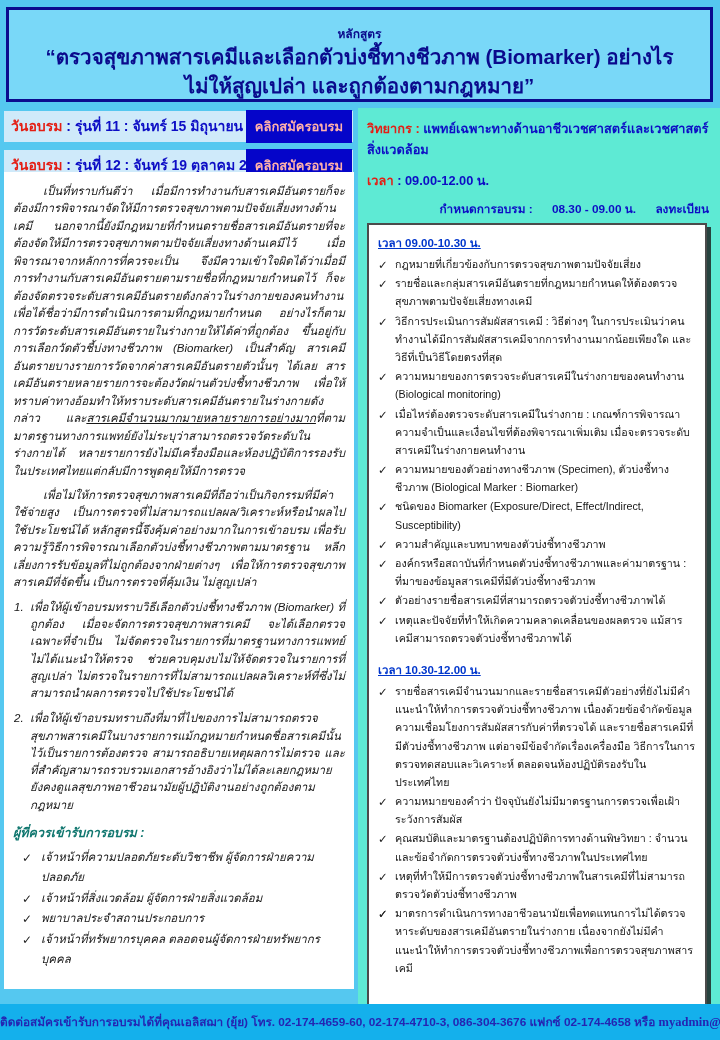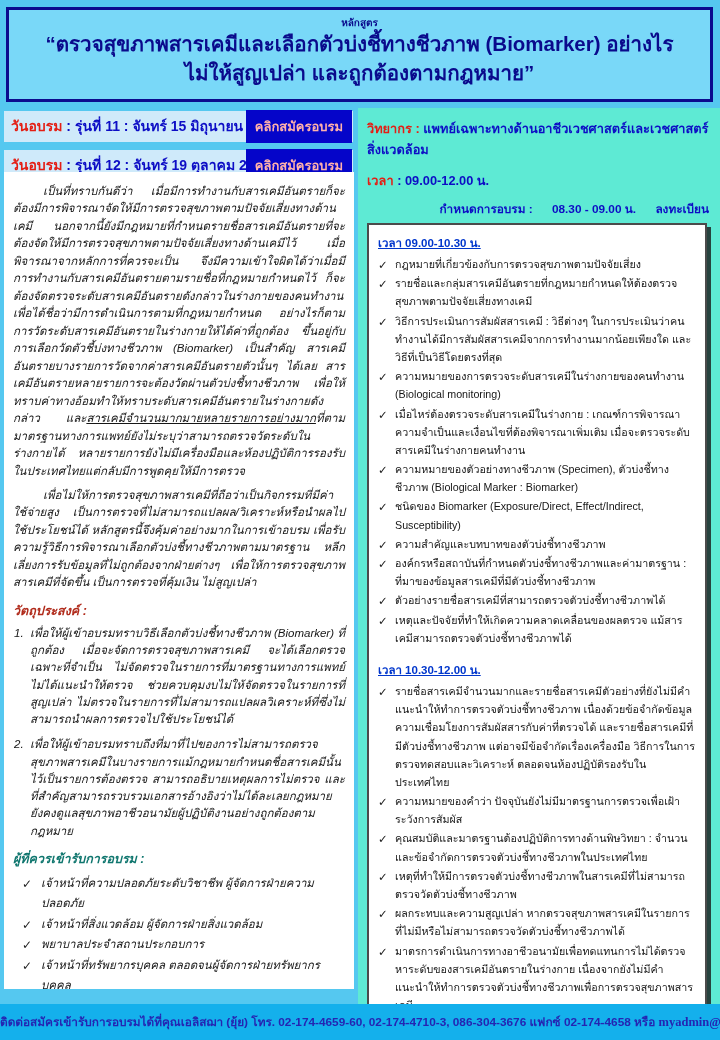--- a/index.html
+++ b/index.html
@@ -3,21 +3,21 @@
 <meta charset="utf-8">
 <style>
   * { margin:0; padding:0; box-sizing:border-box; }
   html,body { width:720px; }
   body { font-family:"Liberation Sans","DejaVu Sans",sans-serif; }
   .page { position:relative; width:720px; height:1040px; background:#55c8f0; overflow:hidden; }
 
   
   .hero { position:absolute; left:6px; top:7px; width:707px; height:95px;
           background:#79d8f8; border:3px solid #0b0b8e; text-align:center; color:#0a0a8c; }
-  .hero .kicker { margin-top:5px; font-size:10px; font-weight:bold; }
+  .hero .kicker { margin-top:14px; font-size:12px; font-weight:bold; }
   .hero .title  { font-size:20.5px; font-weight:bold; line-height:1.4; }
 
   
   .session { position:absolute; left:4px; width:349px; height:31px; background:#cfeafa;
              font-size:14px; font-weight:bold; line-height:31px; padding-left:7px;
              color:#0d0dc5; white-space:nowrap; }
   .session-1 { top:111px; }
   .session-2 { top:150px; }
   .session .lbl { color:#e41e14; }
   .register { position:absolute; right:1px; top:-1px; height:33px; width:106px;
@@ -185,41 +185,39 @@
                 <span class="txt">คุณสมบัติและมาตรฐานต้องปฏิบัติการทางด้านพิษวิทยา : จำนวนและข้อจำกัดการตรวจตัวบ่งชี้ทางชีวภาพในประเทศไทย</span>
               </li>
 
               <li>
                 <span class="check">✓</span>
                 <span class="txt">เหตุที่ทำให้มีการตรวจตัวบ่งชี้ทางชีวภาพในสารเคมีที่ไม่สามารถตรวจวัดตัวบ่งชี้ทางชีวภาพ</span>
               </li>
 
               <li>
                 <span class="check">✓</span>
-                <span class="txt">ผลกระทบและความสูญเปล่า หากตรวจสุขภาพสารเคมีในรายการที่ไม่มีหรือไม่สามารถตรวจวัดตัวบ่งชี้ทางชีวภาพได้</span>
               </li>
 
               <li>
                 <span class="check">✓</span>
                 <span class="txt">มาตรการดำเนินการทางอาชีวอนามัยเพื่อทดแทนการไม่ได้ตรวจหาระดับของสารเคมีอันตรายในร่างกาย เนื่องจากยังไม่มีคำแนะนำให้ทำการตรวจตัวบ่งชี้ทางชีวภาพเพื่อการตรวจสุขภาพสารเคมี</span>
               </li>
 
             </ul>
         </div>
       </div>
     </div>
   </aside>
 
   <main class="left-panel">
     <p class="para">
       <span>เป็นที่ทราบกันดีว่า เมื่อมีการทำงานกับสารเคมีอันตรายก็จะต้องมีการพิจารณาจัดให้มีการตรวจสุขภาพตามปัจจัยเสี่ยงทางด้านเคมี นอกจากนี้ยังมีกฎหมายที่กำหนดรายชื่อสารเคมีอันตรายที่จะต้องจัดให้มีการตรวจสุขภาพตามปัจจัยเสี่ยงทางด้านเคมีไว้ เมื่อพิจารณาจากหลักการที่ควรจะเป็น จึงมีความเข้าใจผิดได้ว่าเมื่อมีการทำงานกับสารเคมีอันตรายตามรายชื่อที่กฎหมายกำหนดไว้ ก็จะต้องจัดตรวจระดับสารเคมีอันตรายดังกล่าวในร่างกายของคนทำงานเพื่อได้ชื่อว่ามีการดำเนินการตามที่กฎหมายกำหนด อย่างไรก็ตามการวัดระดับสารเคมีอันตรายในร่างกายให้ได้ค่าที่ถูกต้อง ขึ้นอยู่กับการเลือกวัดตัวชี้บ่งทางชีวภาพ (Biomarker) เป็นสำคัญ สารเคมีอันตรายบางรายการวัดจากค่าสารเคมีอันตรายตัวนั้นๆ ได้เลย สารเคมีอันตรายหลายรายการจะต้องวัดผ่านตัวบ่งชี้ทางชีวภาพ เพื่อให้ทราบค่าทางอ้อมทำให้ทราบระดับสารเคมีอันตรายในร่างกายดังกล่าว และ</span><span class="ul-seg">สารเคมีจำนวนมากมายหลายรายการอย่างมาก</span><span>ที่ตามมาตรฐานทางการแพทย์ยังไม่ระบุว่าสามารถตรวจวัดระดับในร่างกายได้ หลายรายการยังไม่มีเครื่องมือและห้องปฏิบัติการรองรับในประเทศไทยแต่กลับมีการพูดคุยให้มีการตรวจ</span>
     </p>
     <p class="para">เพื่อไม่ให้การตรวจสุขภาพสารเคมีที่ถือว่าเป็นกิจกรรมที่มีค่าใช้จ่ายสูง เป็นการตรวจที่ไม่สามารถแปลผล/วิเคราะห์หรือนำผลไปใช้ประโยชน์ได้ หลักสูตรนี้จึงคุ้มค่าอย่างมากในการเข้าอบรม เพื่อรับความรู้วิธีการพิจารณาเลือกตัวบ่งชี้ทางชีวภาพตามมาตรฐาน หลีกเลี่ยงการรับข้อมูลที่ไม่ถูกต้องจากฝ่ายต่างๆ เพื่อให้การตรวจสุขภาพสารเคมีที่จัดขึ้น เป็นการตรวจที่คุ้มเงิน ไม่สูญเปล่า</p>
 
-    <h3 class="red-head">วัตถุประสงค์ :</h3>
     <ol class="objectives">
 
         <li>
           <span class="num">1.</span>
           <span class="txt">เพื่อให้ผู้เข้าอบรมทราบวิธีเลือกตัวบ่งชี้ทางชีวภาพ (Biomarker) ที่ถูกต้อง เมื่อจะจัดการตรวจสุขภาพสารเคมี จะได้เลือกตรวจเฉพาะที่จำเป็น ไม่จัดตรวจในรายการที่มาตรฐานทางการแพทย์ไม่ได้แนะนำให้ตรวจ ช่วยควบคุมงบไม่ให้จัดตรวจในรายการที่สูญเปล่า ไม่ตรวจในรายการที่ไม่สามารถแปลผลวิเคราะห์ที่ซึ่งไม่สามารถนำผลการตรวจไปใช้ประโยชน์ได้</span>
         </li>
 
         <li>
           <span class="num">2.</span>
           <span class="txt">เพื่อให้ผู้เข้าอบรมทราบถึงที่มาที่ไปของการไม่สามารถตรวจสุขภาพสารเคมีในบางรายการแม้กฎหมายกำหนดชื่อสารเคมีนั้นไว้เป็นรายการต้องตรวจ สามารถอธิบายเหตุผลการไม่ตรวจ และที่สำคัญสามารถรวบรวมเอกสารอ้างอิงว่าไม่ได้ละเลยกฎหมาย ยังคงดูแลสุขภาพอาชีวอนามัยผู้ปฏิบัติงานอย่างถูกต้องตามกฎหมาย</span>

